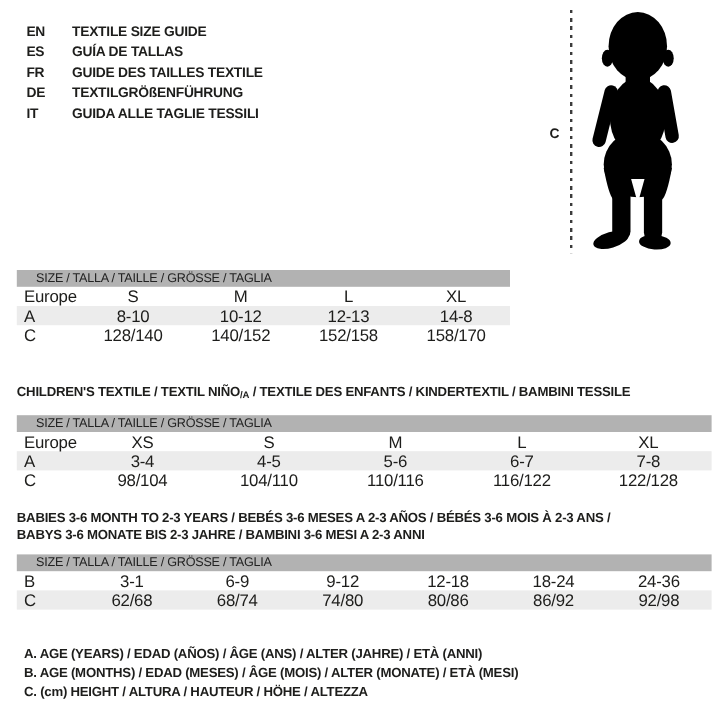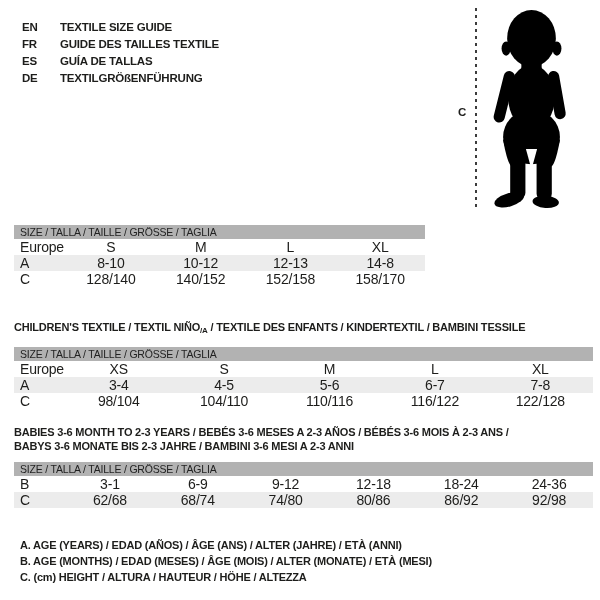--- a/index.html
+++ b/index.html
@@ -28,21 +28,21 @@
   .sec-junior   { top:216px; width:579px; }
   .sec-children { top:320px; width:579px; }
   .sec-babies   { top:425px; width:579px; }
   .sec-title { font-weight:700; font-size:11px; letter-spacing:-0.2px; line-height:14px; white-space:nowrap; }
   .sec-title sub { font-size:8px; vertical-align:-2px; }
   .tbl { margin-top:9px; }
   .tbl-junior { width:411px; }
   .tbl-full { width:579px; }
   .size-bar {
     height:14px; background:#b2b2b2; display:flex; align-items:center;
-    padding-left:6px; font-size:10.5px; letter-spacing:-0.2px; color:#222;
+    padding-left:16px; font-size:10.5px; letter-spacing:-0.2px; color:#222;
   }
   .trow { display:grid; height:16px; align-items:center; font-size:14px; letter-spacing:-0.2px; }
   .cols-4 { grid-template-columns:52px repeat(4,1fr); }
   .cols-5 { grid-template-columns:52px repeat(5,1fr); }
   .cols-6 { grid-template-columns:52px repeat(6,1fr); }
   .trow .lab { padding-left:6px; text-align:left; }
   .trow .val { text-align:center; }
   .alt { background:#ececec; }
 
   
@@ -53,30 +53,34 @@
 <body>
 
 <div class="page">
 
   <div class="langs">
     <div class="lang-row">
       <span class="lang-code">EN</span>
       <span class="lang-label">TEXTILE SIZE GUIDE</span>
     </div>
     <div class="lang-row">
+      <span class="lang-code">ES</span>
+      <span class="lang-label">GUÍA DE TALLAS</span>
+    </div>
+    <div class="lang-row">
       <span class="lang-code">FR</span>
       <span class="lang-label">GUIDE DES TAILLES TEXTILE</span>
     </div>
     <div class="lang-row">
-      <span class="lang-code">ES</span>
-      <span class="lang-label">GUÍA DE TALLAS</span>
-    </div>
-    <div class="lang-row">
       <span class="lang-code">DE</span>
       <span class="lang-label">TEXTILGRÖßENFÜHRUNG</span>
+    </div>
+    <div class="lang-row">
+      <span class="lang-code">IT</span>
+      <span class="lang-label">GUIDA ALLE TAGLIE TESSILI</span>
     </div>
   </div>
 
   <div class="figure">
     <span class="height-label">C</span>
     <div class="dash-line"></div>
     <svg class="silhouette" viewBox="0 0 95 200" aria-hidden="true">
       <g fill="#000000">
 
         <ellipse cx="48" cy="88" rx="23" ry="32"></ellipse>

